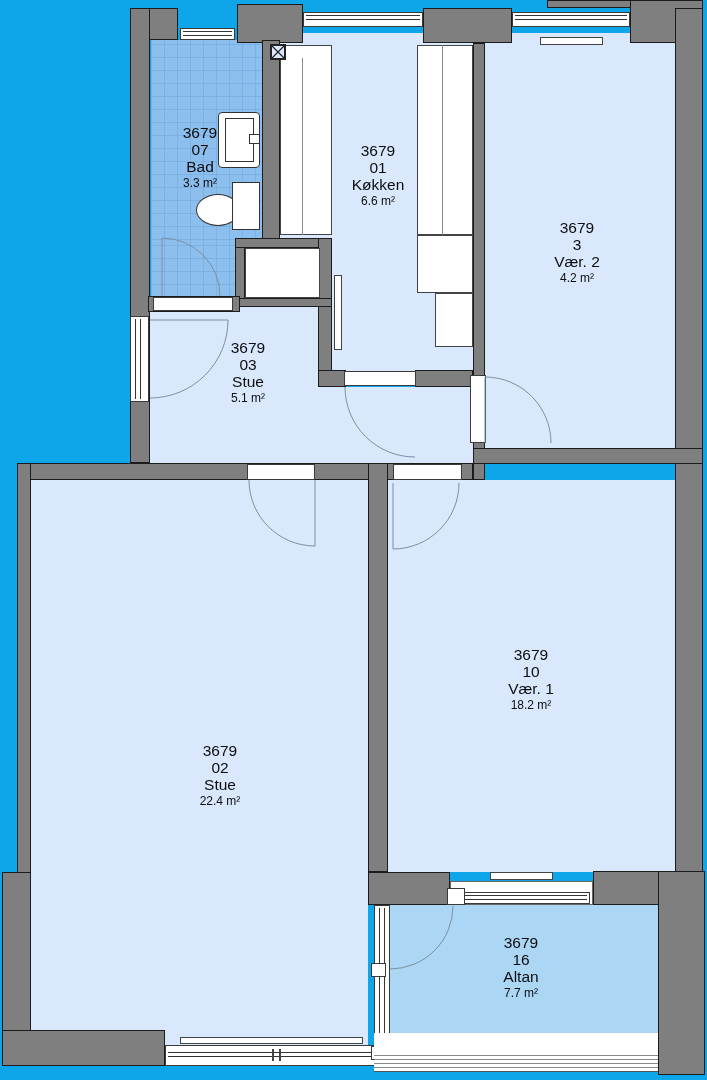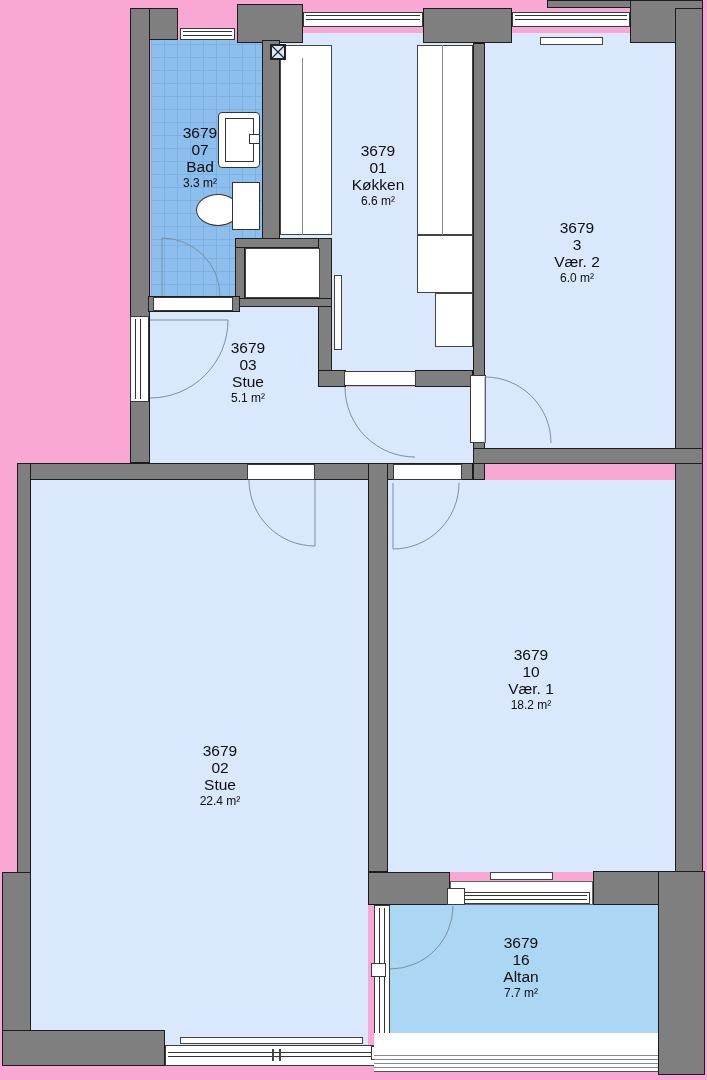--- a/index.html
+++ b/index.html
@@ -1,16 +1,16 @@
 <!DOCTYPE html>
 <html><head>
 <meta charset="utf-8">
 <style>
   html,body{margin:0;padding:0;background:#fff;}
-  #canvas{position:relative;width:707px;height:1080px;background:#f9a8d4;overflow:hidden;
+  #canvas{position:relative;width:707px;height:1080px;background:#0ea5e9;overflow:hidden;
           font-family:"Liberation Sans", sans-serif;}
   .floor{position:absolute;background:#d9e8fc;}
   .tile{position:absolute;background-color:#8cbfee;
         background-image:
           repeating-linear-gradient(0deg,#7db1e2 0,#7db1e2 1px,transparent 1px,transparent 13px),
           repeating-linear-gradient(90deg,#7db1e2 0,#7db1e2 1px,transparent 1px,transparent 13px);}
   .altan{position:absolute;background:#abd7f5;}
   .wall{position:absolute;background:#7f7f7f;border:1px solid #1c1c1c;box-sizing:border-box;}
   .opening{position:absolute;background:#fff;border:1px solid #3a3a3a;box-sizing:border-box;}
   .white{position:absolute;background:#fff;border:1px solid #444;box-sizing:border-box;}
@@ -151,21 +151,21 @@
     <div class="l">3679</div>
     <div class="l">01</div>
     <div class="l">Køkken</div>
     <div class="la">6.6 m²</div>
   </div>
 
   <div class="rlabel" style="left:522px;top:219px;">
     <div class="l">3679</div>
     <div class="l">3</div>
     <div class="l">Vær. 2</div>
-    <div class="la">6.0 m²</div>
+    <div class="la">4.2 m²</div>
   </div>
 
   <div class="rlabel" style="left:193px;top:339px;">
     <div class="l">3679</div>
     <div class="l">03</div>
     <div class="l">Stue</div>
     <div class="la">5.1 m²</div>
   </div>
 
   <div class="rlabel" style="left:476px;top:646px;">

